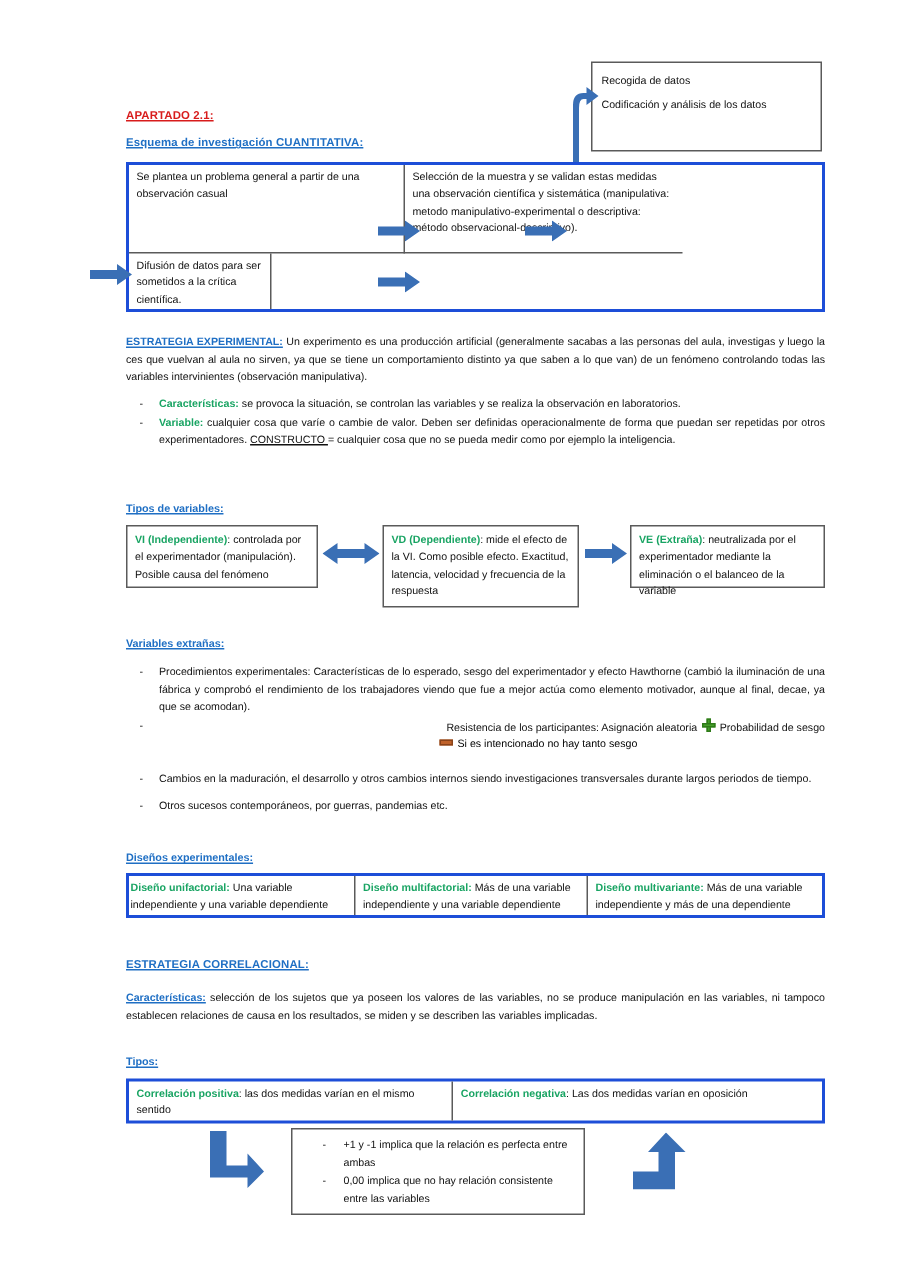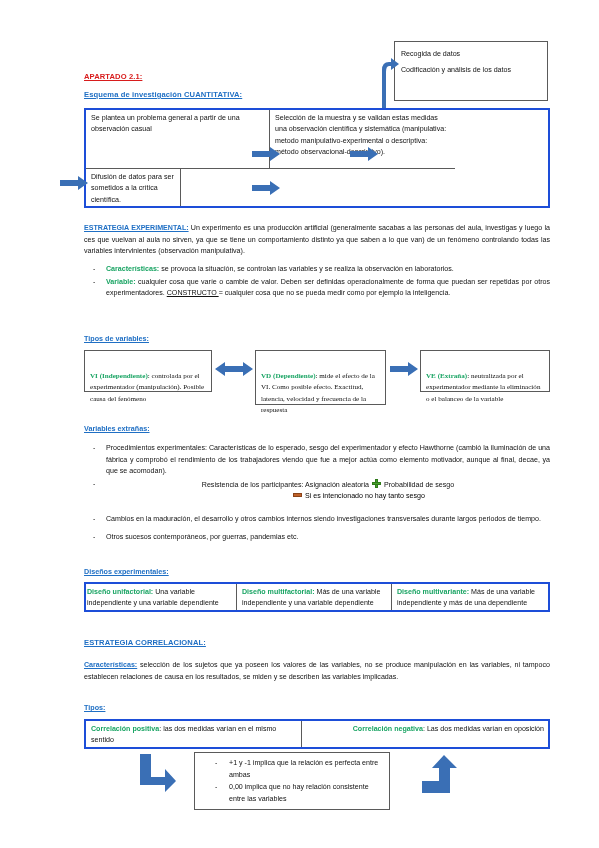--- a/index.html
+++ b/index.html
@@ -93,25 +93,24 @@
     padding: 5px 6px;
     font-size: 7.1px;
     line-height: 14px;
     color: #111;
   }
 
   .varbox {
     position: absolute;
     border: 1px solid #5a5a5a;
     box-sizing: border-box;
-    padding: 20px 5px;
+    padding: 4px 5px;
     font-size: 7.1px;
     line-height: 11.4px;
     color: #111;
-    font-family: Liberation Serif, serif;
   }
 
   
   .bullets {
     position: absolute;
     font-size: 7.1px;
     line-height: 11.6px;
     color: #111;
   }
   .bullet {
@@ -242,21 +241,21 @@
 
   <div class="abs head-blue-small" style="left:84px; top:424px;">Variables extrañas:</div>
 
   <div class="bullets" style="left:84px; top:443px; width:466px;">
     <div class="bullet">
       <div class="dash">-</div>
       <div class="btxt">Procedimientos experimentales: Características de lo esperado, sesgo del experimentador y efecto Hawthorne (cambió la iluminación de una fábrica y comprobó el rendimiento de los trabajadores viendo que fue a mejor actúa como elemento motivador, aunque al final, decae, ya que se acomodan).</div>
     </div>
     <div class="bullet">
       <div class="dash">-</div>
-      <div class="btxt" style="text-align:center;">
+      <div class="btxt" style="text-align:right;">
         <span>Resistencia de los participantes: Asignación aleatoria</span><span class="plus-icon"></span><span>Probabilidad de sesgo</span>
       </div>
     </div>
   </div>
 
   <div class="abs" style="left:290px; top:491px; font-size:7.1px; line-height:11.6px;">
     <span class="minus-icon"></span><span>Si es intencionado no hay tanto sesgo</span>
   </div>
 
   <div class="bullets" style="left:84px; top:514px; width:466px;">
@@ -292,21 +291,21 @@
     <span class="inline-blue">Características:</span><span> selección de los sujetos que ya poseen los valores de las variables, no se produce manipulación en las variables, ni tampoco establecen relaciones de causa en los resultados, se miden y se describen las variables implicadas.</span>
   </div>
 
   <div class="abs head-blue-small" style="left:84px; top:703px;">Tipos:</div>
 
   <div class="tbl" style="left:84px; top:719px; width:466px; height:30px;">
     <div class="trow" style="height:100%;">
       <div class="tcell vline" style="width:218px;">
         <span class="inline-green">Correlación positiva</span><span>: las dos medidas varían en el mismo sentido</span>
       </div>
-      <div class="tcell" style="width:248px;text-align:right;">
+      <div class="tcell" style="width:248px;">
         <span class="inline-green">Correlación negativa</span><span>: Las dos medidas varían en oposición</span>
       </div>
     </div>
   </div>
 
   <svg class="arrow-svg" style="left:140px; top:754px;" width="36" height="38" viewBox="0 0 36 38">
     <path d="M0 0 L11 0 L11 23 L25 23 L25 15 L36 27 L25 38 L25 31 L0 31 Z" fill="#3a6fb5"></path>
   </svg>
 
   <div class="plainbox" style="left:194px; top:752px; width:196px; height:58px; padding:5px 6px;">

